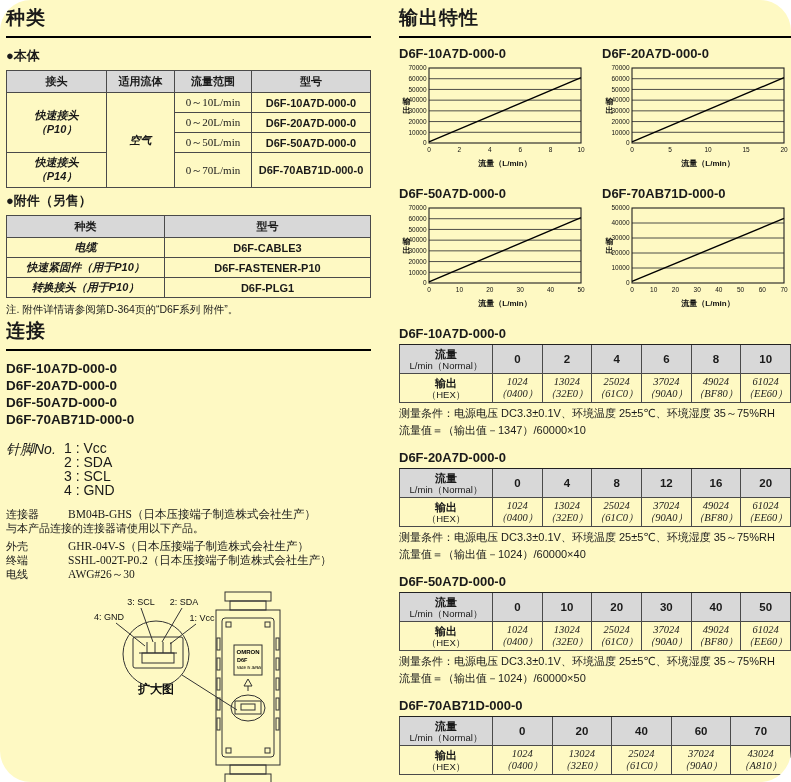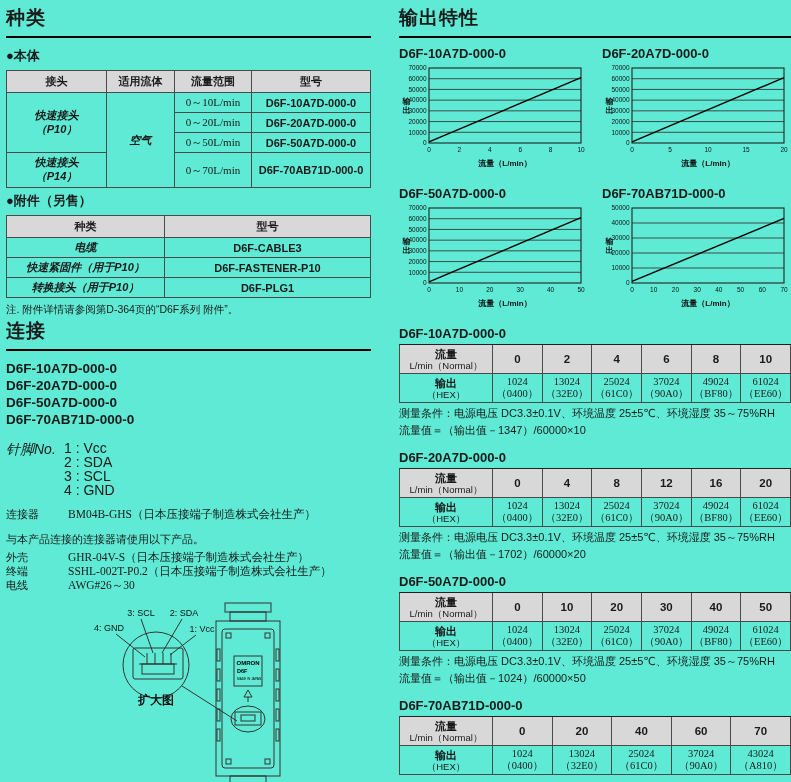--- a/index.html
+++ b/index.html
@@ -1,17 +1,17 @@
 <!DOCTYPE html>
 <html><head>
 <meta charset="utf-8">
 <style>
   html,body{margin:0;padding:0;background:#fff;}
   body{width:791px;height:782px;font-family:"Liberation Sans","DejaVu Sans",sans-serif;color:#1a1a1a;}
-  .page{position:relative;width:791px;height:782px;overflow:hidden;background:#5eead4;}
+  .page{position:relative;width:791px;height:782px;overflow:hidden;background:#fef9c3;border-radius:31px;}
   .col{position:absolute;top:4px;}
   .col.left{left:6px;width:365px;}
   .col.right{left:399px;width:392px;}
   h1.sec{font-size:19px;font-weight:bold;margin:0;padding:1px 0 5px 0;border-bottom:2.5px solid #000;letter-spacing:1px;}
   .bullet{font-size:13px;font-weight:bold;margin:9px 0 5px 0;}
   table.tbl{border-collapse:collapse;width:100%;margin-top:3px;border-top:1.5px solid #222;}
   table.tbl th,table.tbl td{border:1px solid #4a4a4a;text-align:center;vertical-align:middle;}
   table.tbl th{background:#d8d8d8;font-size:11px;font-weight:bold;padding:3px 2px;}
   table.tbl td{font-size:11px;padding:2px 2px;}
   td.cjk{font-weight:bold;font-size:11px;font-style:italic;}
@@ -22,36 +22,36 @@
   .sec2{margin-top:4px;}
   .model-line{font-size:13.5px;font-weight:bold;line-height:17px;}
   .models{margin-top:9px;}
   .pins{display:flex;margin-top:13px;}
   .pin-label{width:58px;font-size:14px;font-style:italic;}
   .pin-list{font-family:Liberation Sans, sans-serif;font-size:14px;line-height:14px;}
   .kv{display:flex;font-size:11px;line-height:14px;}
   .kv .k{width:62px;flex:none;}
   .kv .v{font-family:"Liberation Serif","DejaVu Serif",serif;font-size:11.5px;}
   .mt10{margin-top:10px;}
-  .para{font-size:11px;margin-top:11px;line-height:14px;}
+  .para{font-size:11px;line-height:14px;}
   svg.diagram{display:block;margin-top:9px;}
   svg .ln{stroke:#333;stroke-width:1;fill:none;}
   svg .dt{font-size:9px;font-family:"Liberation Sans","DejaVu Sans",sans-serif;fill:#111;}
   svg .big{font-size:12px;font-weight:bold;}
   .charts{display:grid;grid-template-columns:189px 189px;column-gap:14px;row-gap:13px;margin-top:8px;}
   .chart-title{font-size:13px;font-weight:bold;margin-bottom:2px;}
   .ot-block{margin-top:13px;}
   .ot-title{font-size:13px;font-weight:bold;margin-bottom:3px;}
   .otable{display:grid;border-left:1px solid #4a4a4a;border-top:1.5px solid #222;border-bottom:0;}
   .oc{border-right:1px solid #4a4a4a;border-bottom:1px solid #4a4a4a;display:flex;flex-direction:column;justify-content:center;align-items:center;text-align:center;min-height:28px;padding:0 0;}
   .oc.hdr{background:#d8d8d8;}
   .oc.num{font-size:11.5px;font-weight:bold;}
   .oc .b{font-size:11px;font-weight:bold;line-height:12px;}
   .oc .s{font-size:9.5px;line-height:11px;}
-  .oc.val{font-family:"Liberation Serif","DejaVu Serif",serif;font-size:10.5px;line-height:12px;}
+  .oc.val{font-family:"Liberation Serif","DejaVu Serif",serif;font-size:10.5px;line-height:12px;font-style:italic;}
   .small-note{font-size:11px;line-height:13px;margin-top:4px;}
 </style>
 </head>
 <body>
 
 <div class="page">
 
   <div class="col left">
     <h1 class="sec">种类</h1>
     <div class="bullet">●本体</div>
@@ -413,21 +413,21 @@
           <div class="oc val">
             <div>49024</div>
             <div>（BF80）</div>
           </div>
           <div class="oc val">
             <div>61024</div>
             <div>（EE60）</div>
           </div>
         </div>
       <div class="small-note">测量条件：电源电压 DC3.3±0.1V、环境温度 25±5℃、环境湿度 35～75%RH</div>
-      <div class="small-note">流量值＝（输出值－1702）/60000×20</div>
+      <div class="small-note">流量值＝（输出值－1024）/60000×40</div>
     </div>
 
     <div class="ot-block">
       <div class="ot-title">D6F-50A7D-000-0</div>
       <div class="otable" style="grid-template-columns: 93px repeat(6, 1fr);">
           <div class="oc hdr lblc">
             <div class="b">流量</div>
             <div class="s">L/min（Normal）</div>
           </div>
           <div class="oc hdr num">0</div>

